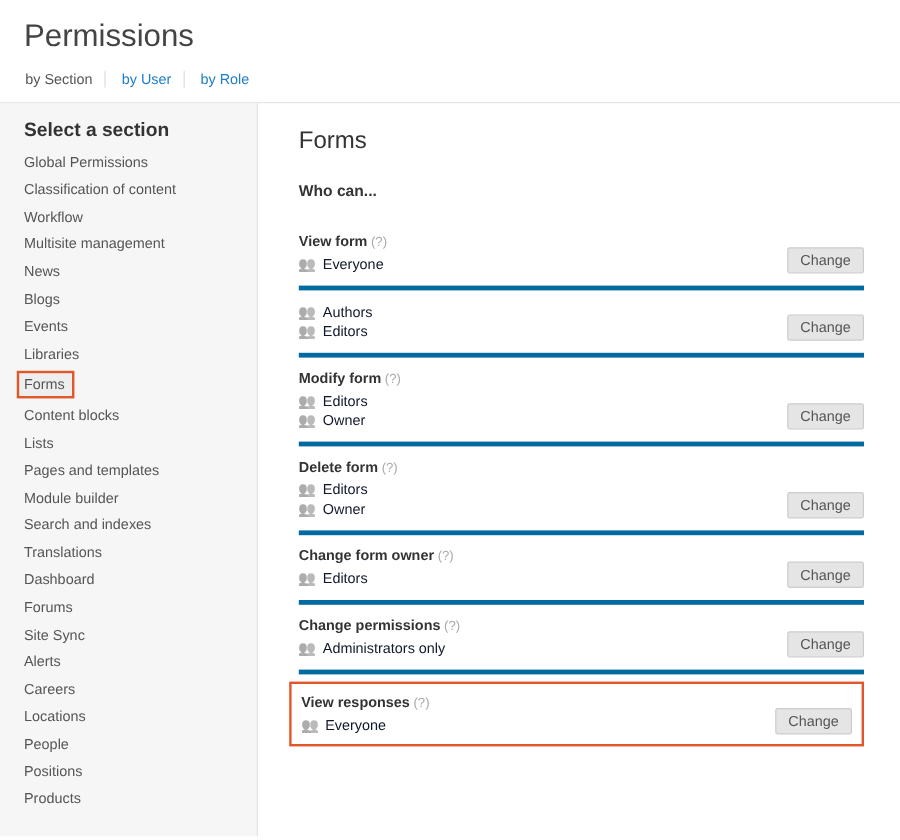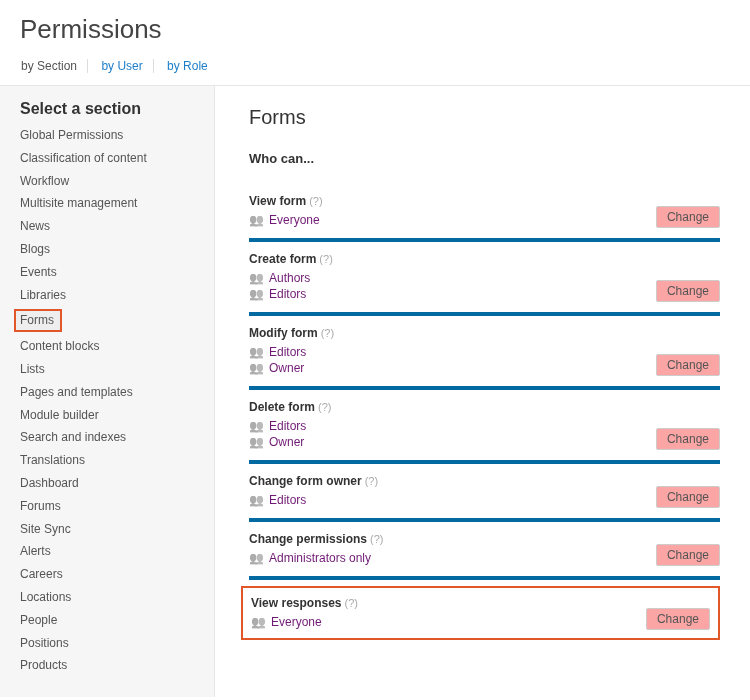--- a/index.html
+++ b/index.html
@@ -108,28 +108,28 @@
     padding: 1px 0;
   }
   .perm-row .icon {
     color: #bbb;
     font-size: 12px;
     margin-right: 6px;
     width: 14px;
     display: inline-block;
   }
   .perm-row .val {
-    color: #701a75;
+    color: #0f172a;
     font-size: 12px;
   }
   .change-btn {
     position: absolute;
     right: 0;
     bottom: 10px;
-    background: #fca5a5;
+    background: #e5e5e5;
     border: 1px solid #ccc;
     color: #555;
     font-size: 12px;
     padding: 3px 10px;
     border-radius: 2px;
     cursor: pointer;
   }
   .perm-block.highlight .change-btn { right: 8px; bottom: 8px; }
 </style>
 </head>
@@ -185,21 +185,20 @@
     <div id="perm-list">
           <div class="perm-block">
             <div class="perm-title"><span>View form</span><span class="help">(?)</span></div>
             <div class="perm-row">
               <span class="icon" style="filter: grayscale(1); opacity: 0.55;">👥</span>
               <span class="val">Everyone</span>
             </div>
             <button class="change-btn">Change</button>
           </div>
           <div class="perm-block">
-            <div class="perm-title"><span>Create form</span><span class="help">(?)</span></div>
             <div class="perm-row">
               <span class="icon" style="filter: grayscale(1); opacity: 0.55;">👥</span>
               <span class="val">Authors</span>
             </div>
             <div class="perm-row">
               <span class="icon" style="filter: grayscale(1); opacity: 0.55;">👥</span>
               <span class="val">Editors</span>
             </div>
             <button class="change-btn">Change</button>
           </div>

